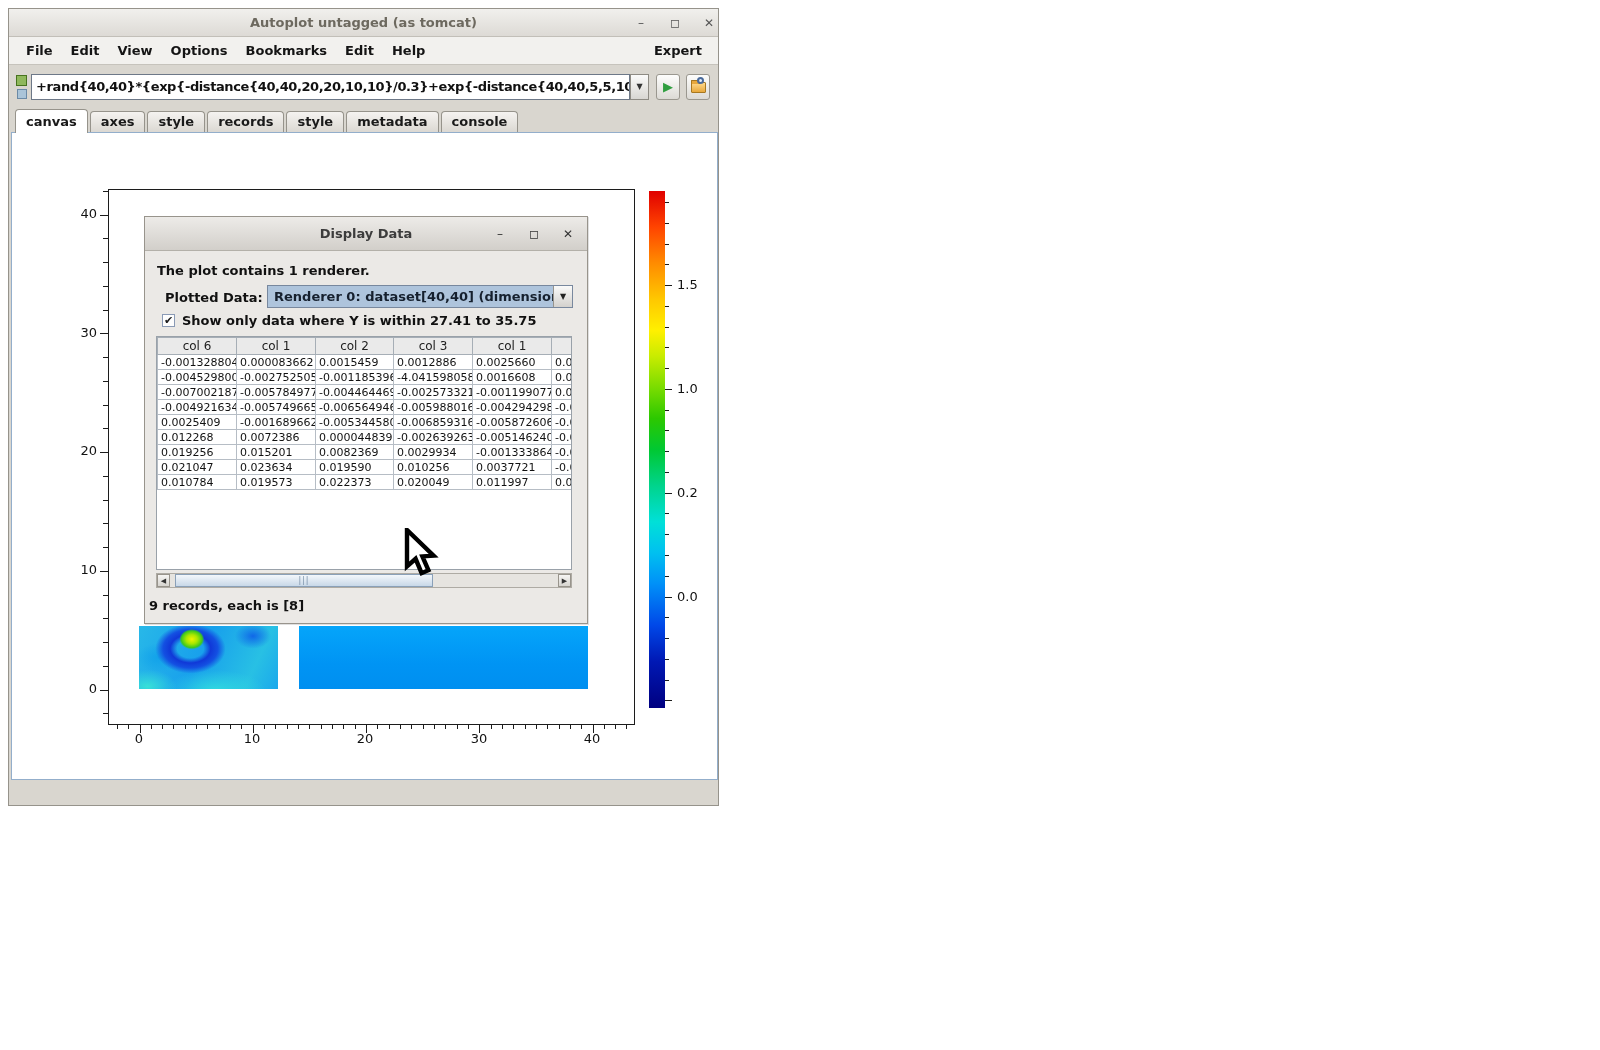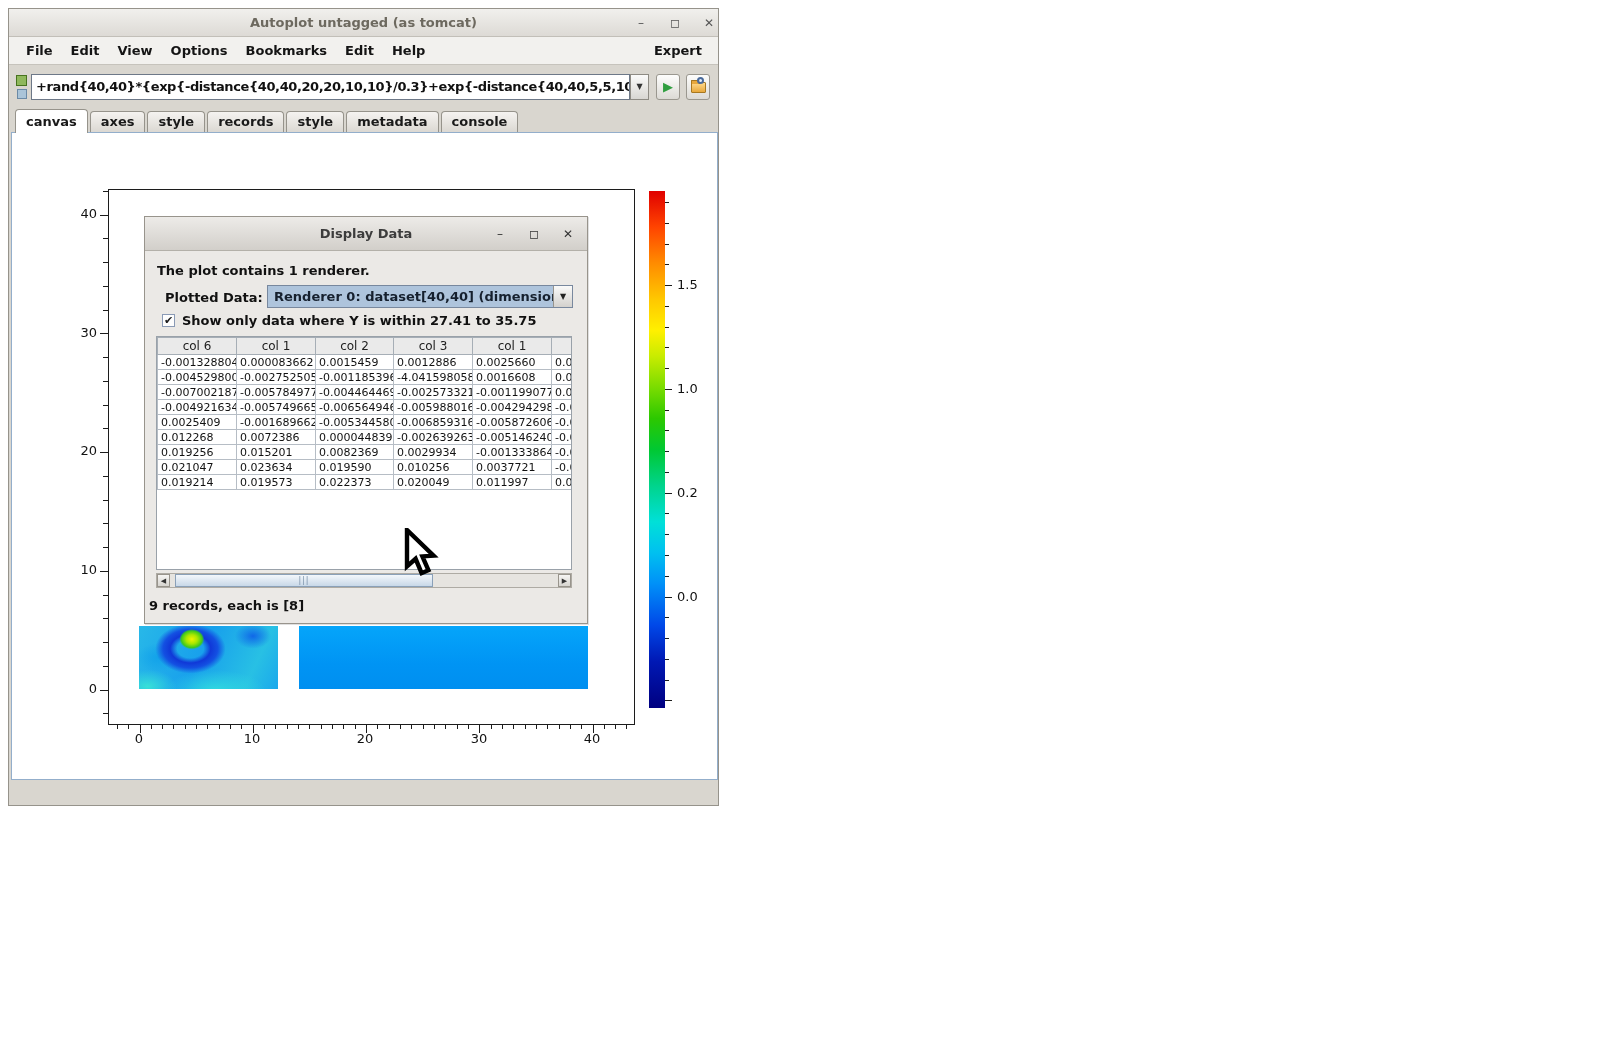--- a/index.html
+++ b/index.html
@@ -361,21 +361,21 @@
             </tr>
             <tr>
               <td>0.021047</td>
               <td>0.023634</td>
               <td>0.019590</td>
               <td>0.010256</td>
               <td>0.0037721</td>
               <td>-0.0</td>
             </tr>
             <tr>
-              <td>0.019214</td>
+              <td>0.010784</td>
               <td>0.019573</td>
               <td>0.022373</td>
               <td>0.020049</td>
               <td>0.011997</td>
               <td>0.00</td>
             </tr>
           </tbody>
       </table>
     </div>
 

